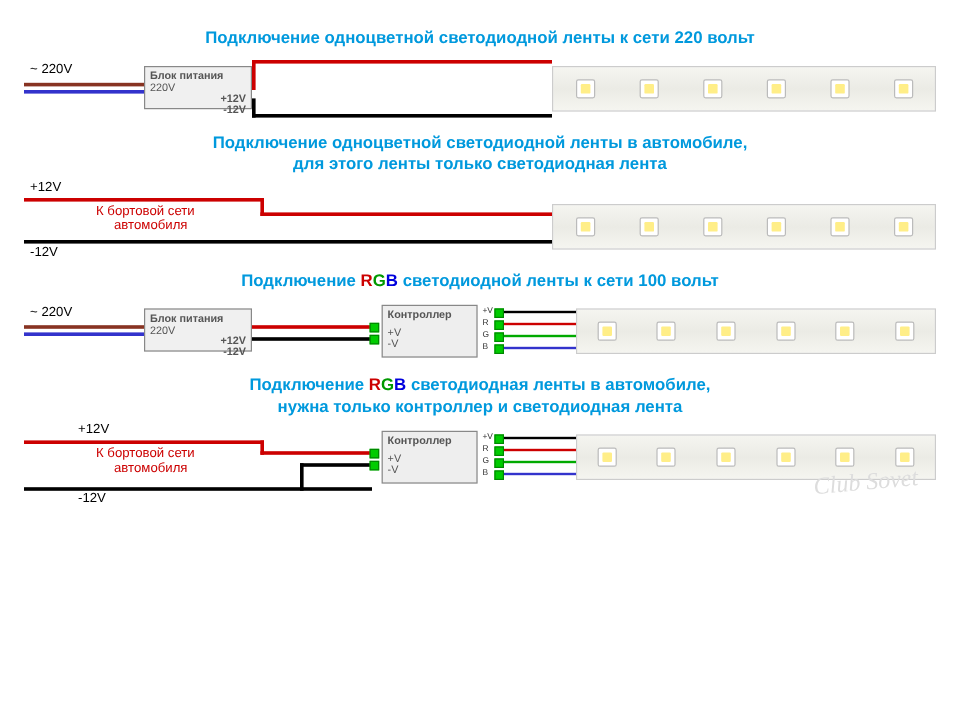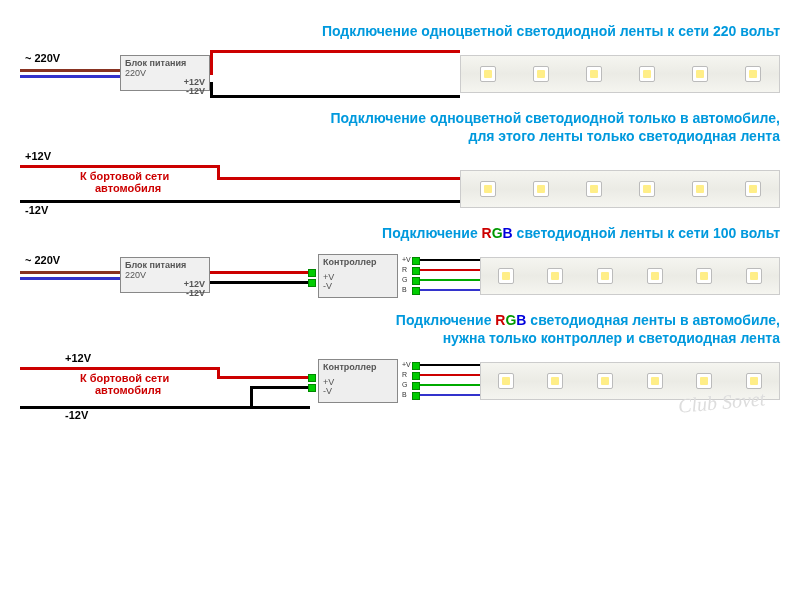--- a/index.html
+++ b/index.html
@@ -1,30 +1,30 @@
 <!DOCTYPE html>
 <html><head>
 <meta charset="utf-8">
 <style>
   body{margin:0;padding:15px 20px;background:#fff;font-family:Arial,sans-serif;font-size:13px;width:800px;box-sizing:border-box}
-  .title{color:#0099dd;text-align:right;font-weight:bold;margin:8px 0}
+  .title{color:#0099dd;text-align:center;font-weight:bold;margin:8px 0}
   .title.sm{font-size:14px}
   .rgb-r{color:#cc0000}.rgb-g{color:#009900}.rgb-b{color:#0000dd}
   .diagram{position:relative;height:55px;margin:5px 0}
   .psu{position:absolute;border:1px solid #888;background:#f0f0f0;font-size:9px;padding:2px 4px;color:#555;box-sizing:border-box}
   .psu-title{font-weight:bold;font-size:9px}
   .ctrl{position:absolute;border:1px solid #888;background:#eee;font-size:9px;padding:2px 4px;color:#555;box-sizing:border-box}
   .wire{position:absolute;height:3px}
   .wire.red{background:#cc0000}
   .wire.black{background:#000}
   .wire.blue{background:#3333cc}
   .wire.brown{background:#883322}
   .wire.green{background:#00aa00}
   .wire-v{position:absolute;width:3px}
-  .label{position:absolute;font-size:11px;font-weight:bold}
+  .label{position:absolute;font-size:11px;font-weight:normal}
   .label.red{color:#cc0000}
   .strip{position:absolute;height:38px;background:linear-gradient(#f5f5f0,#ebebe5,#f5f5f0);border:1px solid #ccc;display:flex;align-items:center;justify-content:space-around;box-sizing:border-box}
   .led{width:14px;height:14px;background:#fff;border:1px solid #bbb;border-radius:2px;position:relative}
   .led::after{content:"";position:absolute;inset:3px;background:#ffee88;border-radius:1px}
   .terminal{position:absolute;width:6px;height:6px;background:#00cc00;border:1px solid #008800}
   .term-label{position:absolute;font-size:7px;color:#333}
   .watermark{position:absolute;right:15px;bottom:10px;color:#ddd;font-style:italic;font-size:20px;transform:rotate(-5deg);font-family:cursive}
 </style>
 </head>
 <body>
@@ -49,21 +49,21 @@
   <div class="strip" style="left:440px;top:8px;width:320px">
     <div class="led"></div>
       <div class="led"></div>
       <div class="led"></div>
       <div class="led"></div>
       <div class="led"></div>
       <div class="led"></div>
   </div>
 </div>
 
-<div class="title sm">Подключение одноцветной светодиодной только в автомобиле,</div>
+<div class="title sm">Подключение одноцветной светодиодной ленты в автомобиле,</div>
 <div class="title sm" style="margin-top:-6px">для этого ленты только светодиодная лента</div>
 <div class="diagram" style="height:65px">
   <div class="label" style="left:5px;top:-2px">+12V</div>
   <div class="wire red" style="left:0;top:13px;width:200px"></div>
   <div class="wire-v" style="left:197px;top:13px;height:15px;background:#cc0000"></div>
   <div class="wire red" style="left:197px;top:25px;width:243px"></div>
   <div class="label red" style="left:60px;top:18px;font-size:11px">К бортовой сети</div>
   <div class="label red" style="left:75px;top:30px;font-size:11px">автомобиля</div>
   <div class="wire black" style="left:0;top:48px;width:440px"></div>
   <div class="label" style="left:5px;top:52px">-12V</div>

